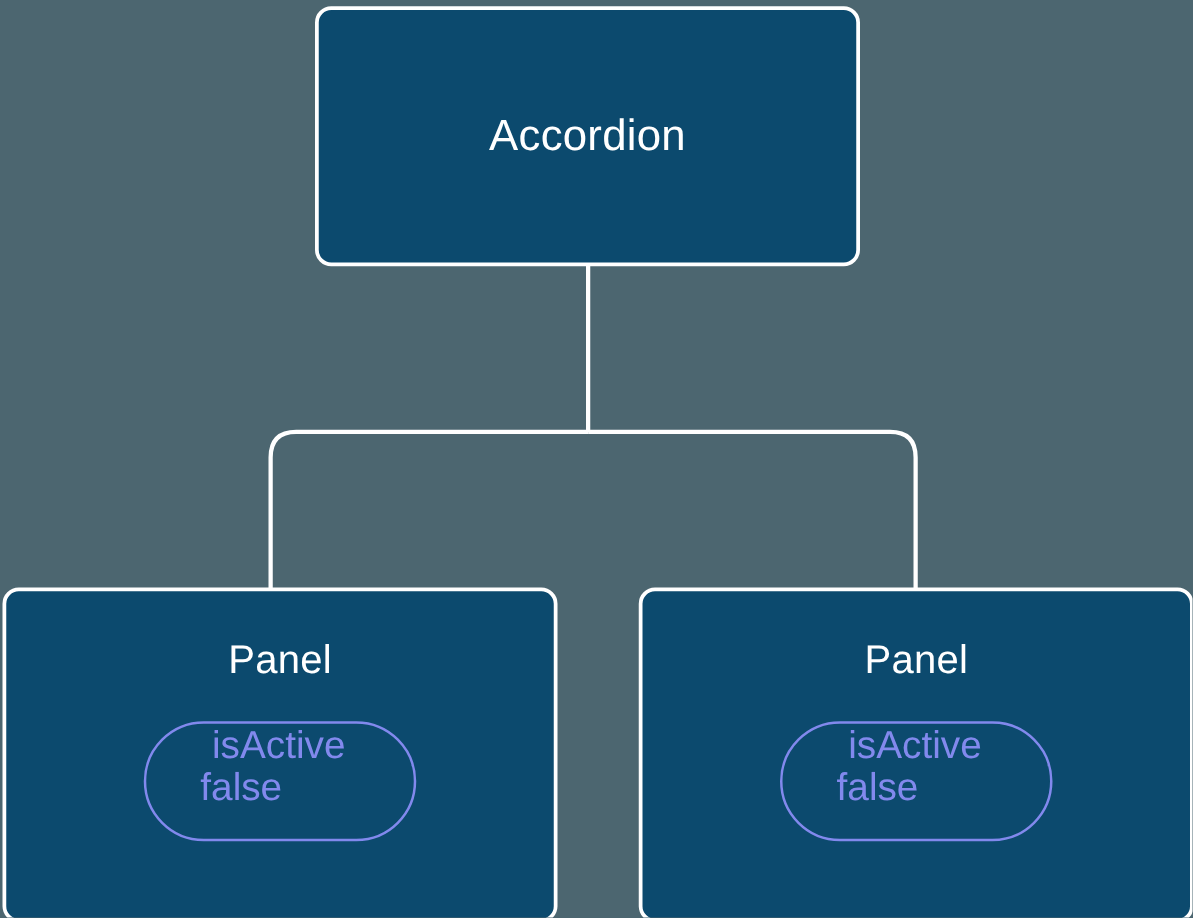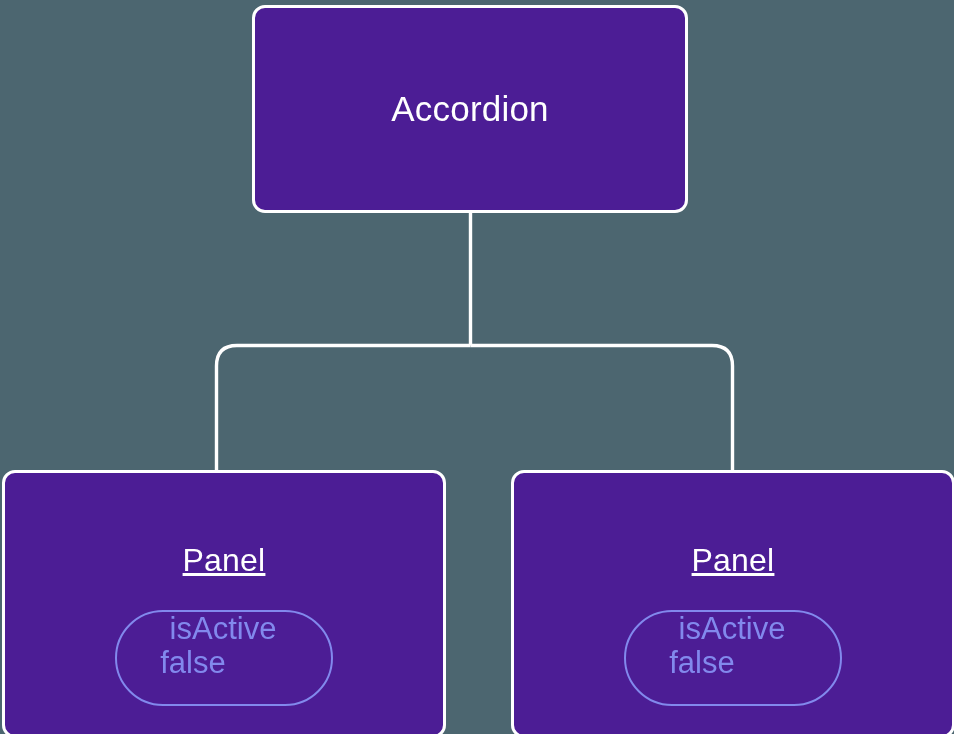--- a/index.html
+++ b/index.html
@@ -32,21 +32,21 @@
     height: 734px;
     z-index: 1;
     pointer-events: none;
   }
 
   
   .node {
     position: absolute;
     z-index: 2;
     box-sizing: border-box;
-    background: #4c1d95;
+    background: #0c4a6e;
     border: 3px solid #ffffff;
     border-radius: 13px;
     display: flex;
     flex-direction: column;
     align-items: center;
   }
 
   .node-root {
     left: 252px;
     top: 5px;
@@ -73,22 +73,21 @@
     height: 268px;
     justify-content: flex-start;
   }
 
   .node-panel.panel-left  { left: 2px; }
   .node-panel.panel-right { left: 511px; }
 
   .node-panel .node-title {
     font-size: 32px;
     line-height: 36px;
-    margin-top: 69px;
-    text-decoration: underline;
+    margin-top: 36px;
   }
 
   
   .state-pill {
     margin-top: 32px;
     height: 96px;
     box-sizing: border-box;
     border: 2px solid #8289ed;
     border-radius: 999px;
     display: flex;

